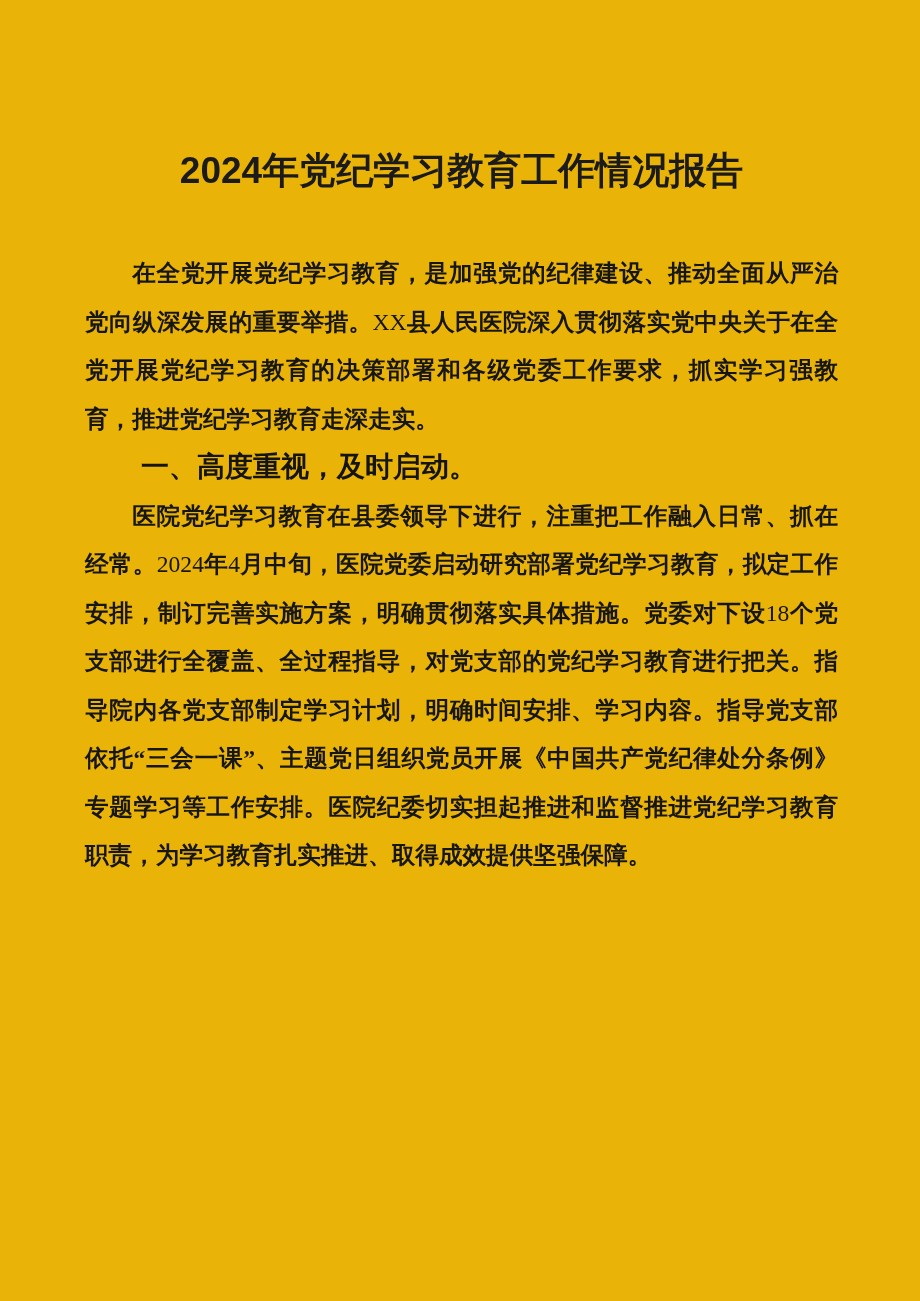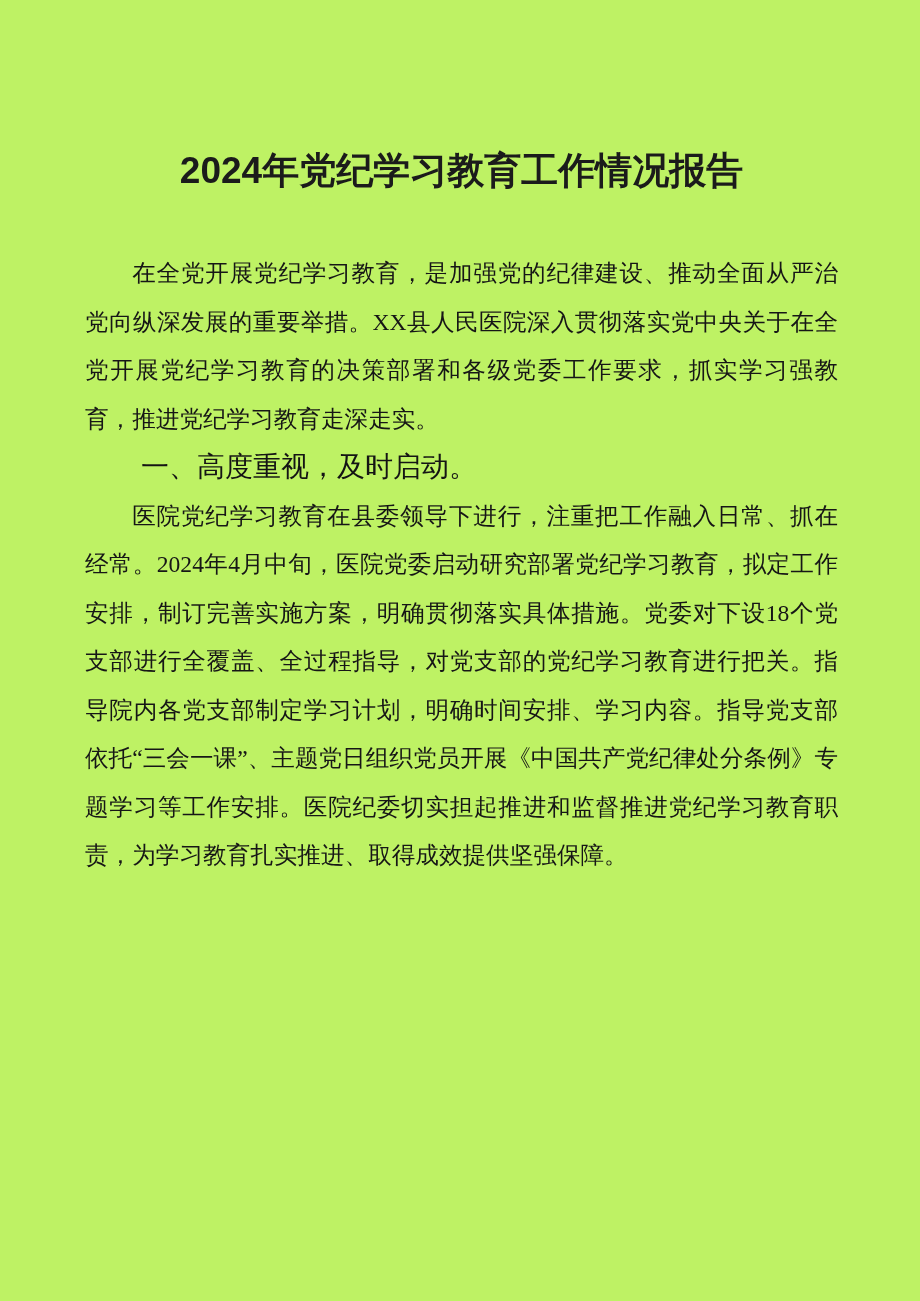--- a/index.html
+++ b/index.html
@@ -6,21 +6,21 @@
     margin: 0;
     padding: 0;
     background: #ffffff;
   }
   .page {
     position: relative;
     width: 920px;
     height: 1301px;
     box-sizing: border-box;
     padding: 141px 82px 0 85px;
-    background: #bef264;
+    background: #eab308;
     overflow: hidden;
   }
   .doc-title {
     margin: 0;
     text-align: center;
     font-family: "Liberation Sans", sans-serif;
     font-weight: 700;
     font-size: 37px;
     line-height: 60px;
     color: #1b1b1b;
@@ -41,21 +41,21 @@
   }
   .heading {
     margin: 0;
     text-indent: 2em;
     font-family: "Liberation Sans", sans-serif;
     font-weight: 700;
     font-size: 28px;
     color: #141414;
   }
   .run {
-    font-weight: normal;
+    font-weight: bold;
   }
   .run-bold {
     font-weight: 400;
   }
 </style>
 </head>
 <body style="background: rgb(255, 255, 255);">
 
 <div class="page">
   <h1 class="doc-title">2024年党纪学习教育工作情况报告</h1>

